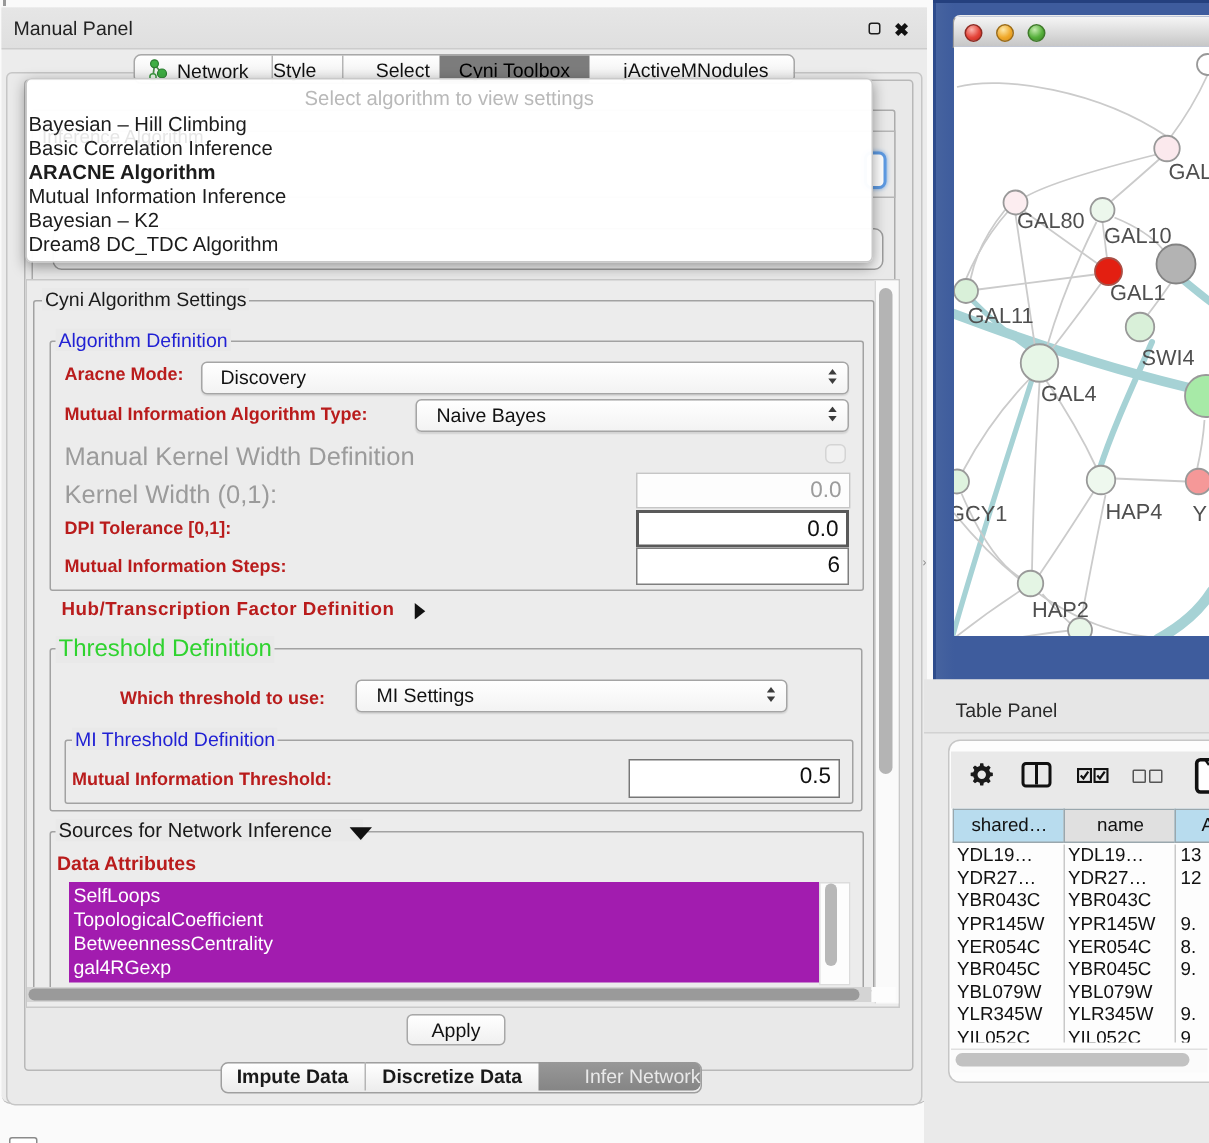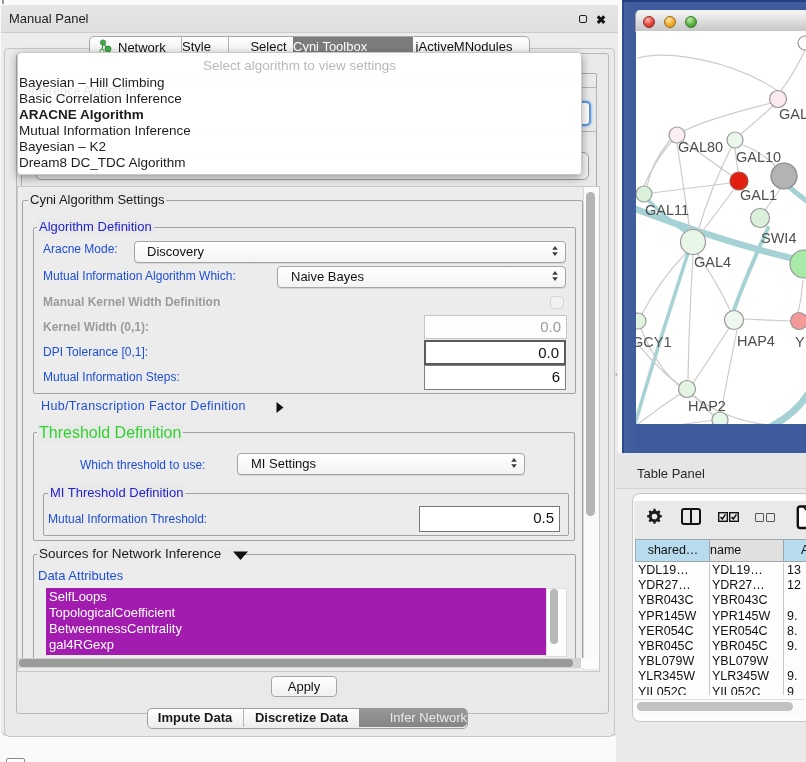--- a/index.html
+++ b/index.html
@@ -1,20 +1,20 @@
 <!DOCTYPE html>
 <html><head>
 <meta charset="utf-8">
 <style>
 html,body{margin:0;padding:0}
 body{width:806px;height:762px;position:relative;overflow:hidden;background:#fafafa;
   font-family:"Liberation Sans",sans-serif;-webkit-font-smoothing:antialiased}
 .a{position:absolute}
-.lbl{position:absolute;font-size:12px;font-weight:normal;color:#1d4ed8;white-space:nowrap}
-.glbl{position:absolute;font-size:12px;font-weight:bold;color:#9b9b9b;white-space:nowrap}
+.lbl{position:absolute;font-size:12px;font-weight:bold;color:#b91c1c;white-space:nowrap}
+.glbl{position:absolute;font-size:17px;font-weight:normal;color:#9b9b9b;white-space:nowrap}
 .cb{position:absolute;background:linear-gradient(#ffffff,#f3f3f3);border:1px solid #a5a5a5;
   border-radius:4px;box-shadow:0 1px 1px rgba(0,0,0,.10);font-size:13px;color:#111}
 .cbt{position:absolute;left:9px;top:3px;white-space:nowrap}
 .spin{position:absolute;right:7px;top:4px}
 .fld{position:absolute;background:#fff;font-size:13px;color:#111;text-align:right}
 .grp{position:absolute;border:1px solid #a2a2a2;border-radius:2px}
 .gt{position:absolute;background:#e9e9e9;padding:0 2px;font-size:13px;white-space:nowrap}
 </style>
 </head>
 <body>
@@ -42,21 +42,21 @@
       <line x1="4" y1="4" x2="9" y2="10" stroke="#4a8f4a" stroke-width="1.2"></line>
       <line x1="4" y1="4" x2="3" y2="12" stroke="#4a8f4a" stroke-width="1.2"></line>
       <circle cx="4" cy="3.5" r="2.6" fill="#3fae44" stroke="#2c7d31" stroke-width="0.8"></circle>
       <circle cx="9" cy="10" r="3" fill="#3fae44" stroke="#2c7d31" stroke-width="0.8"></circle>
       <circle cx="3" cy="12.3" r="2.1" fill="#e9f5e9" stroke="#3f9a44" stroke-width="1"></circle>
     </svg>
     <span class="a" style="left:28px;top:3px">Network</span>
   </div>
   <div class="a" style="left:75px;top:0;width:63px;height:18px;border-right:1px solid #b5b5b5;text-align:center;line-height:20px">Style</div>
   <div class="a" style="left:154px;top:0;width:49px;height:18px;text-align:center;line-height:20px">Select</div>
-  <div class="a" style="left:203px;top:0;width:120px;height:18px;background:#7c7c7c;text-align:left;line-height:20px;color:#ffffff">Cyni Toolbox</div>
+  <div class="a" style="left:203px;top:0;width:100px;height:18px;background:#7c7c7c;text-align:center;line-height:20px;color:#000000">Cyni Toolbox</div>
   <div class="a" style="left:309px;top:0;width:130px;height:18px;text-align:center;line-height:20px">jActiveMNodules</div>
 </div>
 
 <div class="a" style="left:21px;top:73px;width:574px;height:114px;border:1px solid #ababab;border-radius:2px"></div>
 <div class="a" style="left:26px;top:87px;width:569px;height:43px;border:1px solid #b5b5b5"></div>
 <div class="a" style="left:576px;top:101px;width:11px;height:21px;background:#fff;border:2px solid #5d9ae2;
   border-radius:5px;box-shadow:0 0 3px #6ba3e5"></div>
 <div class="a" style="left:35px;top:152px;width:552px;height:26px;background:#f4f4f4;
   border:1px solid #9d9d9d;border-radius:6px"></div>
 
@@ -77,21 +77,21 @@
 
   <div class="lbl" style="left:43px;top:242px">Aracne Mode:</div>
   <div class="cb" style="left:134px;top:241px;width:430px;height:20px">
     <span class="cbt" style="left:12px;top:2px">Discovery</span>
     <svg class="spin" style="right:7px;top:4px" width="6" height="10" viewBox="0 0 6 10">
         <path d="M3 0 L5.8 3.7 H0.2 Z" fill="#3c3c3c"></path>
         <path d="M3 10 L5.8 6.3 H0.2 Z" fill="#3c3c3c"></path>
       </svg>
   </div>
 
-  <div class="lbl" style="left:43px;top:269px">Mutual Information Algorithm Which:</div>
+  <div class="lbl" style="left:43px;top:269px">Mutual Information Algorithm Type:</div>
   <div class="cb" style="left:277px;top:266px;width:287px;height:20px">
     <span class="cbt" style="left:13px;top:2px">Naive Bayes</span>
     <svg class="spin" style="right:7px;top:4px" width="6" height="10" viewBox="0 0 6 10">
         <path d="M3 0 L5.8 3.7 H0.2 Z" fill="#3c3c3c"></path>
         <path d="M3 10 L5.8 6.3 H0.2 Z" fill="#3c3c3c"></path>
       </svg>
   </div>
 
   <div class="glbl" style="left:43px;top:295px">Manual Kernel Width Definition</div>
   <div class="a" style="left:550px;top:296px;width:12px;height:11px;background:#f1f1f1;border:1px solid #d4d4d4;border-radius:4px"></div>
@@ -289,21 +289,21 @@
   </svg>
   <div class="a" style="left:755px;top:513px;width:7px;height:7px;border:1.5px solid #555;border-radius:1px"></div>
   <div class="a" style="left:766px;top:513px;width:7px;height:7px;border:1.5px solid #555;border-radius:1px"></div>
   <svg class="a" style="left:796px;top:505px" width="10" height="25" viewBox="0 0 10 25">
     <rect x="1.8" y="1.5" width="16" height="21.5" rx="2.5" fill="#ffffff" stroke="#111" stroke-width="2.4"></rect>
     <path d="M7.5 1.5 L10 5" fill="none" stroke="#111" stroke-width="1.6"></path>
   </svg>
 
   <div class="a" style="left:635px;top:539px;width:171px;height:156px;overflow:hidden;font-size:12.5px;color:#111">
     <div class="a" style="left:0;top:0;width:74px;height:21px;background:#b8dcee;border:1px solid #9aa7ad;border-right:none;text-align:center;line-height:21px">shared…</div>
-    <div class="a" style="left:74px;top:0;width:74px;height:21px;background:#e0e0e0;border:1px solid #9aa7ad;border-right:none;line-height:21px">name</div>
+    <div class="a" style="left:74px;top:0;width:74px;height:21px;background:#e0e0e0;border:1px solid #9aa7ad;border-right:none;text-align:center;line-height:21px">name</div>
     <div class="a" style="left:148px;top:0;width:30px;height:21px;background:#b8dcee;border:1px solid #9aa7ad;line-height:21px;padding-left:17px">A</div>
     <div class="a" style="left:0;top:24px;width:171px;line-height:15.2px">
       <div style="position:absolute;left:3px;top:0">YDL19…<br>YDR27…<br>YBR043C<br>YPR145W<br>YER054C<br>YBR045C<br>YBL079W<br>YLR345W<br>YIL052C</div>
       <div style="position:absolute;left:77px;top:0">YDL19…<br>YDR27…<br>YBR043C<br>YPR145W<br>YER054C<br>YBR045C<br>YBL079W<br>YLR345W<br>YIL052C</div>
       <div style="position:absolute;left:152px;top:0">13<br>12<br>&nbsp;<br>9.<br>8.<br>9.<br>&nbsp;<br>9.<br>9</div>
       <div style="position:absolute;left:73.5px;top:0;width:1px;height:140px;background:#c9c9c9"></div>
       <div style="position:absolute;left:147.5px;top:0;width:1px;height:140px;background:#c9c9c9"></div>
     </div>
   </div>
 

